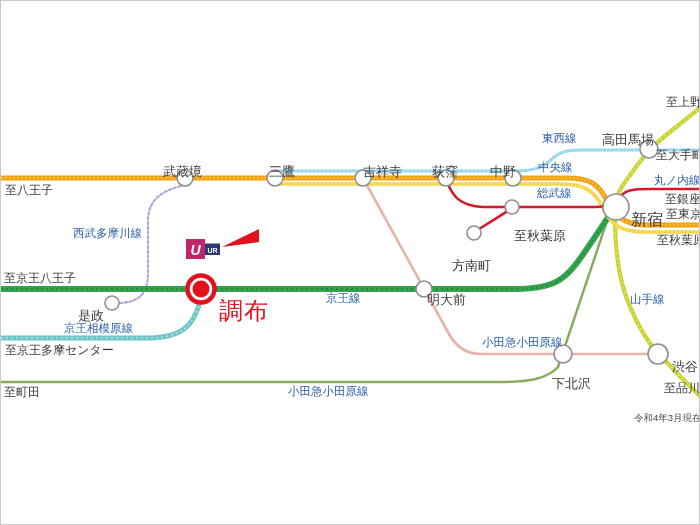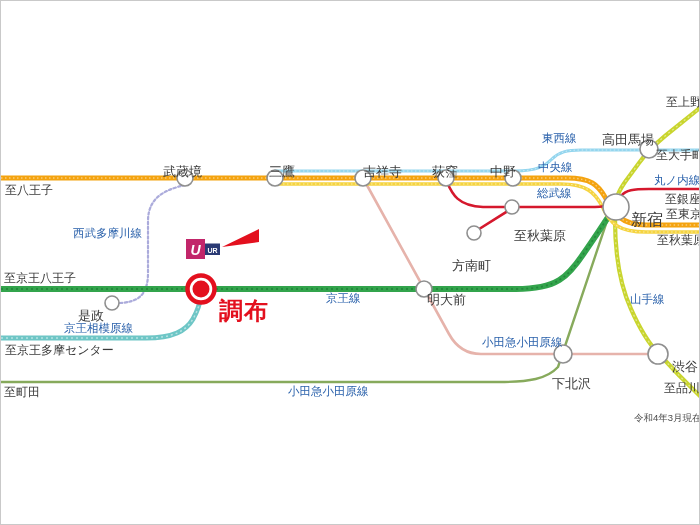--- a/index.html
+++ b/index.html
@@ -6,21 +6,21 @@
   #map{
     position:relative;width:700px;height:525px;background:#fff;
     border:1px solid #c9c9c9;box-sizing:border-box;overflow:hidden;
     font-family:"Liberation Sans","DejaVu Sans",sans-serif;
   }
   #rails{position:absolute;left:0;top:0;}
   .lbl{position:absolute;white-space:nowrap;line-height:1;color:#3a3a3a;}
   .station{font-size:13px;margin-top:12px;}
   .dest{font-size:12px;}
   .line-label{font-size:11.5px;color:#2a61ab;text-align:center;}
-  .red-big{color:#e3101e;font-weight:bold;font-size:24px;letter-spacing:1px;}
+  .red-big{color:#e3101e;font-weight:normal;font-size:24px;letter-spacing:1px;}
   .note{font-size:9.5px;color:#4a4a4a;}
   .callout{
     position:absolute;left:257px;top:225px;width:93px;height:30px;
     background:#fff;border:3px solid #e3101e;box-sizing:border-box;
     display:flex;align-items:center;justify-content:center;
     font-size:20px;font-weight:bold;color:#e3101e;letter-spacing:1px;
   }
   .base{fill:none;stroke-linecap:round;stroke-linejoin:round;}
   .overlay{fill:none;stroke-linecap:butt;}
   .stn{fill:#fff;stroke:#8f8f8f;stroke-width:1.6;}

